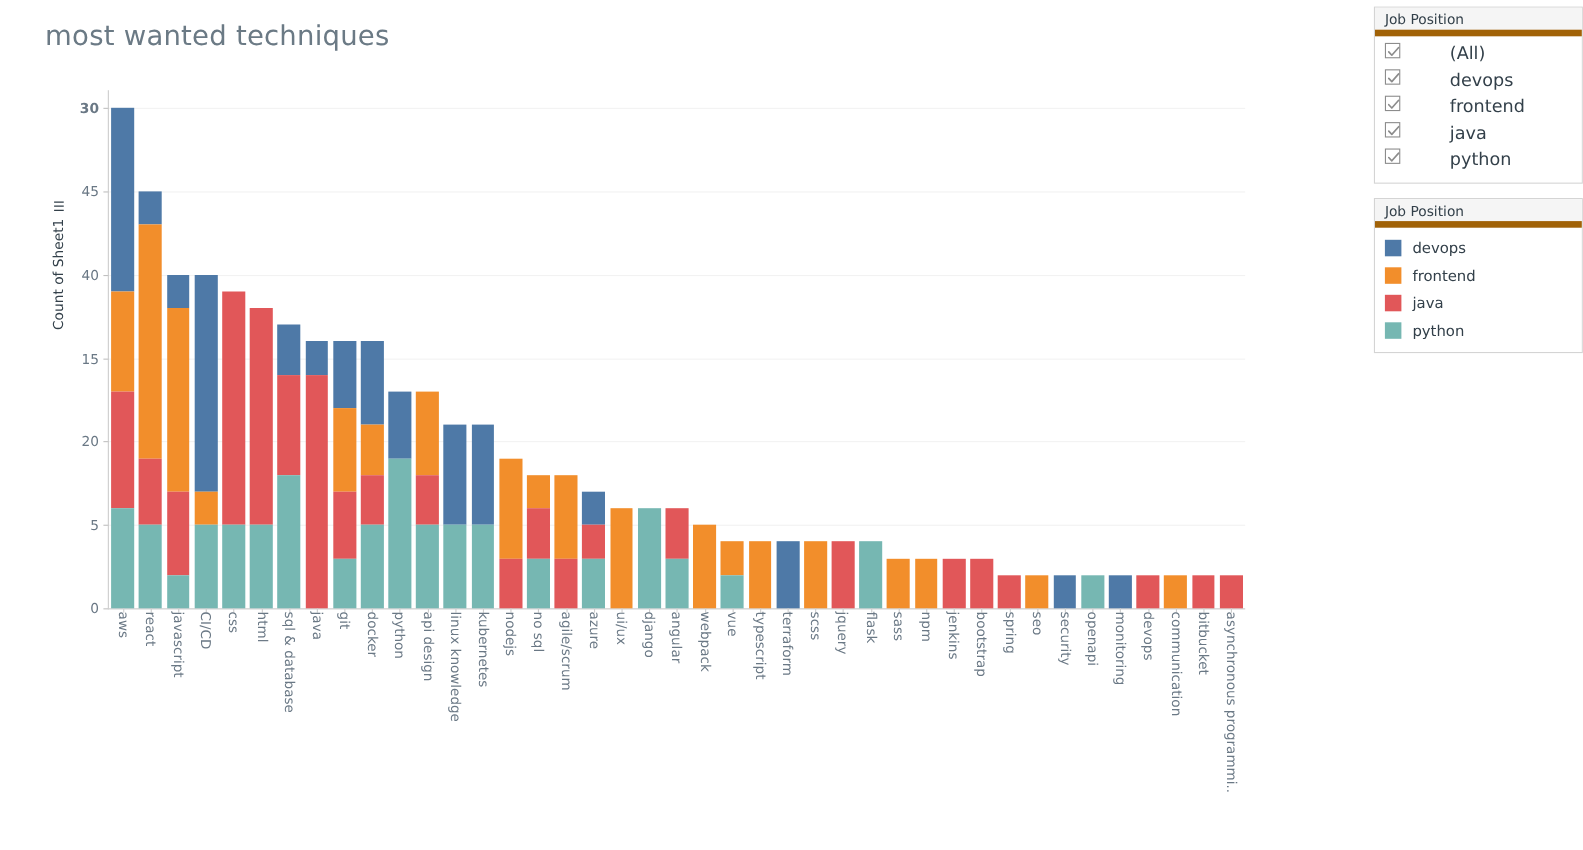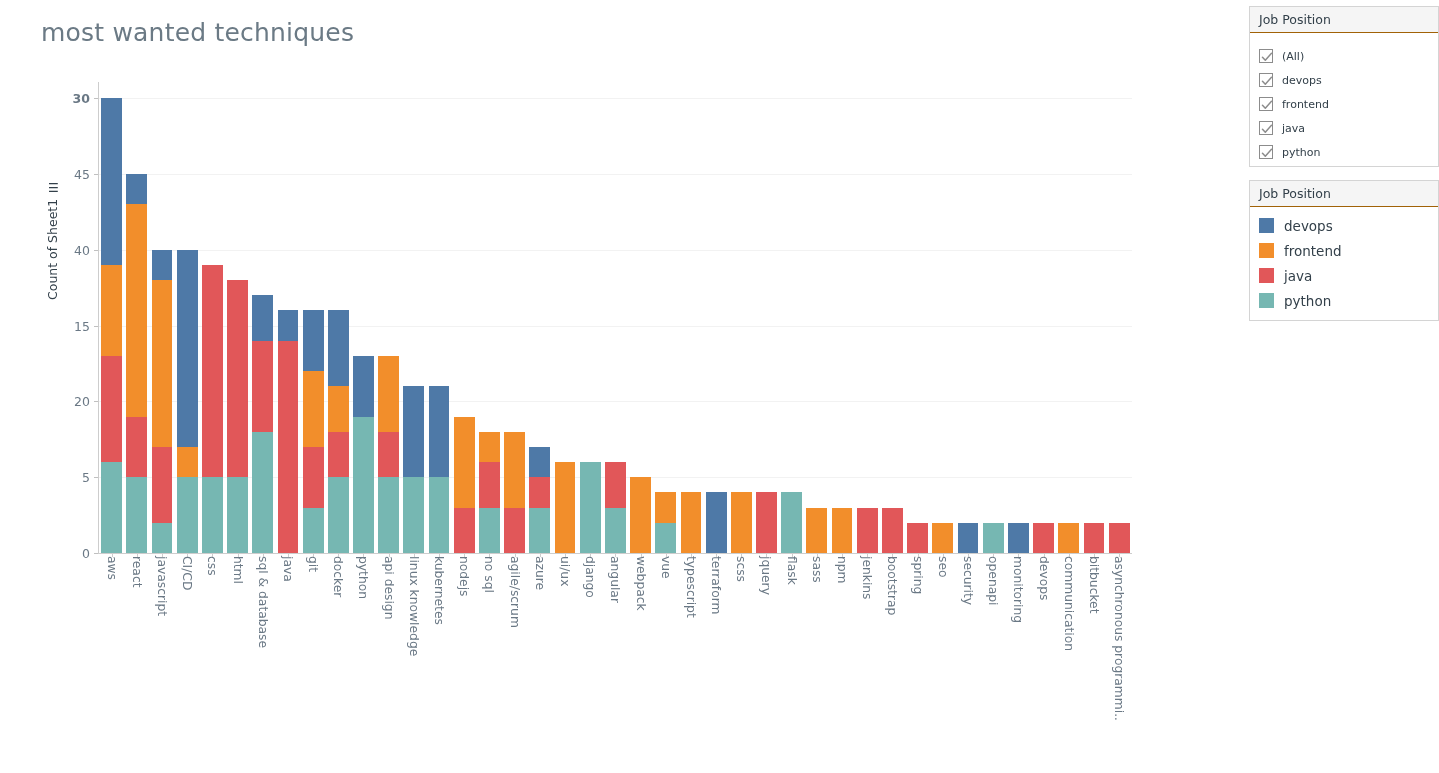--- a/index.html
+++ b/index.html
@@ -140,32 +140,33 @@
     background: #ffffff;
   }
   .panel {
     position: absolute; left: 8px; width: 190px;
     background: #ffffff;
     border: 1px solid #d4d4d4;
   }
   .panel-head {
     height: 26px;
     background: #f5f5f5;
-    border-bottom: 1px solid #a16207;
+    border-bottom: 6px solid #a16207;
     display: flex; align-items: center;
     padding: 0 0 0 9px;
     font-size: 12.5px; color: #33404a;
   }
   .panel-body { padding: 6px 0 7px 0; }
 
   .filter-row {
-    display: flex; align-items: flex-end;
+    display: flex; align-items: flex-start;
     height: 24px; padding: 0 9px;
-    font-size: 11px; color: #33404a;
+    font-size: 16px; color: #33404a;
     cursor: default;
+    gap: 36px;
   }
   .cbox {
     width: 14px; height: 14px;
     border: 1px solid #8c8c8c;
     background: #fff;
     margin-right: 9px;
     position: relative; flex: 0 0 auto;
   }
   .cbox svg { position: absolute; left: 1px; top: 1px; }
 

